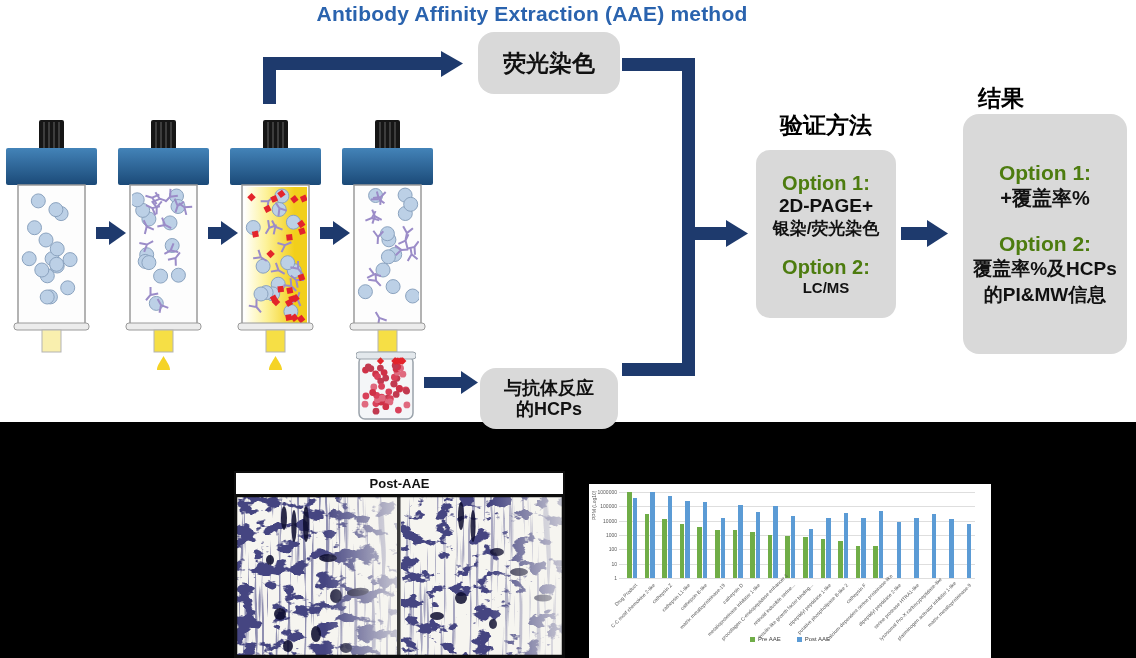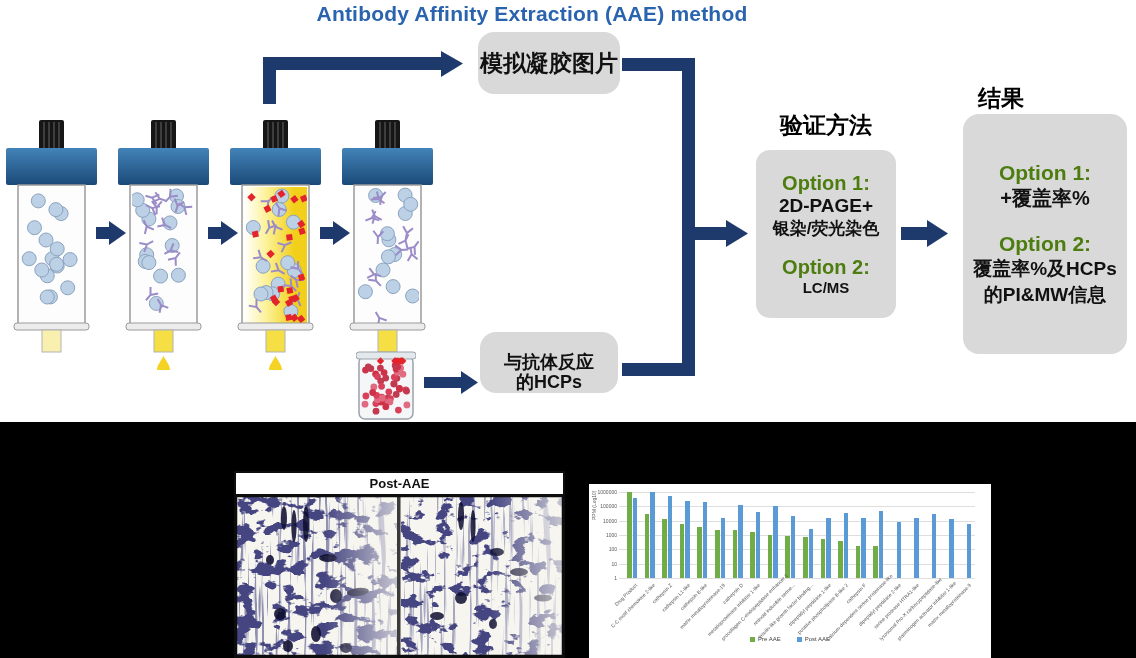--- a/index.html
+++ b/index.html
@@ -446,24 +446,24 @@
           <polygon points="726,220 726,247 748,233.5"></polygon>
         </g>
         <g>
           <rect x="901" y="227" width="26" height="13"></rect>
             <polygon points="927,220 927,247 948,233.5"></polygon>
         </g>
       </g>
     </svg>
 
     <div class="abs gray-box" style="left:478px;top:32px;width:142px;height:62px;">
-      <div style="font-size:23px;font-weight:bold;">模拟凝胶图片</div>
+      <div style="font-size:23px;font-weight:bold;">荧光染色</div>
     </div>
 
-    <div class="abs gray-box" style="left:480px;top:332px;width:138px;height:61px;justify-content:flex-end;">
+    <div class="abs gray-box" style="left:480px;top:368px;width:138px;height:61px;">
       <div style="font-size:18px;font-weight:bold;line-height:1.15;">
         <div>与抗体反应</div>
         <div>的HCPs</div>
       </div>
     </div>
 
     <div class="abs heading-cn" style="left:756px;top:110px;width:140px;">验证方法</div>
 
     <div class="abs gray-box" style="left:756px;top:150px;width:140px;height:168px;border-radius:14px;">
       <div class="opt-label" style="font-size:20px;">Option 1:</div>

